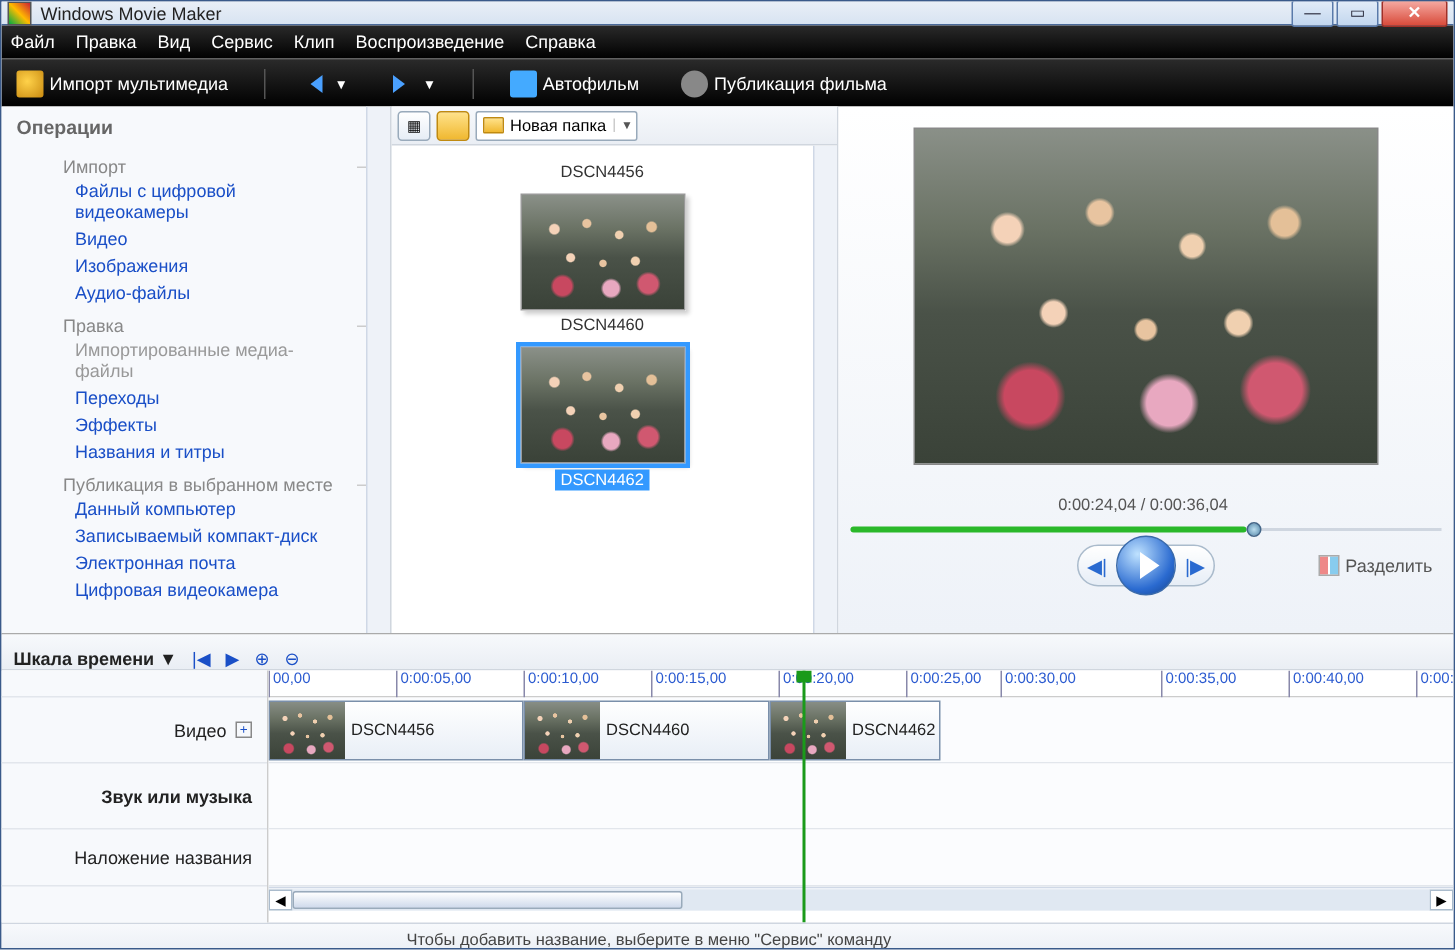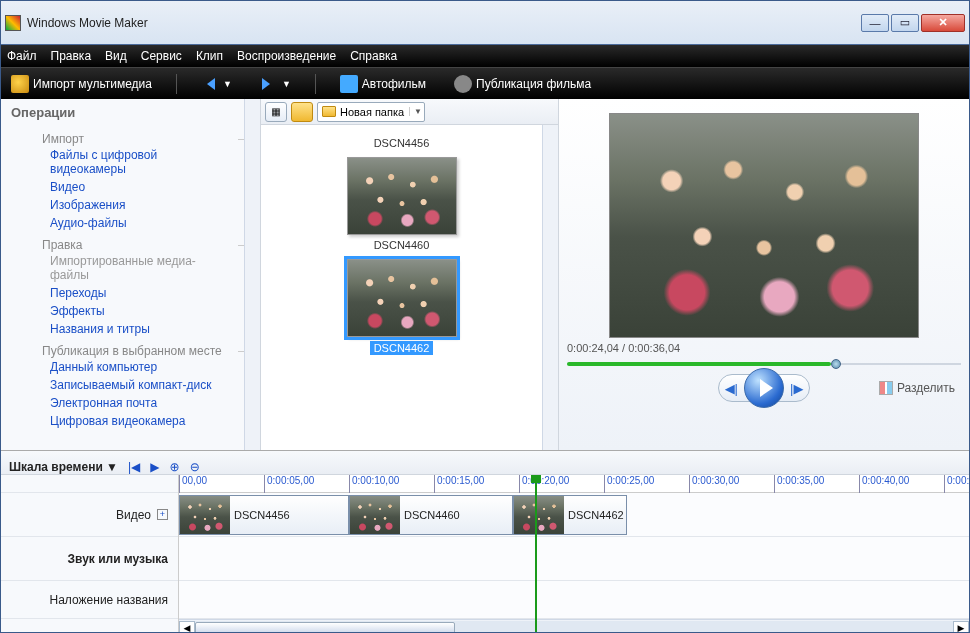--- a/index.html
+++ b/index.html
@@ -1,19 +1,19 @@
 <!DOCTYPE html>
 <html><head>
 <meta charset="utf-8">
 <style>
 * { margin: 0; padding: 0; box-sizing: border-box; font-family: "Segoe UI", Tahoma, sans-serif; }
 body { background: #fff; width: 970px; height: 633px; overflow: hidden; border: 1px solid #3a5a8a; }
 
 
-.titlebar { height: 44px; background: linear-gradient(#e9eff7,#d8e4f2); display:flex; align-items:center; padding:0 4px; border-bottom:1px solid #4a6a9a; }
+.titlebar { height: 16px; background: linear-gradient(#e9eff7,#d8e4f2); display:flex; align-items:center; padding:0 4px; border-bottom:1px solid #4a6a9a; }
 .titlebar .app-icon { width:16px; height:16px; background: linear-gradient(45deg,#0a4,#fb0,#c23); border:1px solid #555; margin-right:6px; }
 .titlebar .title { font-size: 12px; color:#222; flex:1; }
 .win-btns { display:flex; gap:2px; }
 .win-btn { width:28px; height:18px; border:1px solid #5a7aaa; background:linear-gradient(#e2ecf8,#c2d6ee); border-radius:2px; display:flex; align-items:center; justify-content:center; font-size:11px; color:#223; cursor:pointer; }
 .win-btn.close { background:linear-gradient(#f5a8a0,#d84a3a); color:#fff; width:44px; border-color:#a03028;}
 .win-btn.close:after{content:"✕"; font-weight:bold;}
 
 
 .menubar { height:22px; background:linear-gradient(#2a2a2a,#000); display:flex; align-items:center; padding:0 6px; gap:14px; }
 .menubar span { color:#fff; font-size:12px; cursor:pointer; }
@@ -50,21 +50,21 @@
 .thumb-item { display:flex; flex-direction:column; align-items:center; margin-bottom:8px; width:130px; margin-left:auto; margin-right:auto;}
 .thumb-img { width:110px; height:78px; border:1px solid #999; box-shadow:2px 2px 3px rgba(0,0,0,.2);}
 .thumb-item.selected .thumb-img { outline:3px solid #3399ff; }
 .thumb-item.selected .thumb-name { background:#3399ff; color:#fff; padding:1px 4px;}
 .thumb-name { font-size:11px; color:#333; margin-top:4px; text-align:center;}
 .thumbs-scroll { width:16px; background:#eef2f8; border-left:1px solid #cfd8e6;}
 .coll-wrap { display:flex; flex:1; overflow:hidden;}
 
 .preview-pane { width:410px; background:linear-gradient(#fff,#eef2f8); display:flex; flex-direction:column; align-items:center; padding:8px 8px 4px;}
 .preview-vid { width:310px; height:225px; border:1px solid #888; margin-top:6px;}
-.preview-time { width:100%; text-align:left; font-size:11px; color:#555; margin-top:4px; padding-right:4px;}
+.preview-time { width:100%; text-align:center; font-size:11px; color:#555; margin-top:21px; padding-right:4px;}
 .seekbar { width:100%; height:8px; position:relative; margin-top:6px;}
 .seek-track { position:absolute; left:0; right:0; top:3px; height:2px; background:#cfd6e0;}
 .seek-fill { position:absolute; left:0; top:2px; height:4px; background:#2ab82a; width:67%; border-radius:2px;}
 .seek-thumb { position:absolute; left:67%; top:-1px; width:10px; height:10px; border-radius:50%; background:radial-gradient(#bde,#58a); border:1px solid #468;}
 .transport { display:flex; align-items:center; gap:6px; margin-top:6px; position:relative; width:100%; justify-content:center;}
 .trans-grp { border:1px solid #abc; border-radius:16px; background:linear-gradient(#fff,#e6edf6); height:28px; display:flex; align-items:center; padding:0 6px; gap:10px;}
 .play-big { width:40px; height:40px; border-radius:50%; background:radial-gradient(circle at 35% 30%,#bfe2ff,#2a6ad0 65%,#12408a); border:1px solid #3a6aaa; display:flex; align-items:center; justify-content:center; cursor:pointer; margin:0 -4px; position:relative; z-index:2;}
 .play-big:before { content:""; border-left:13px solid #fff; border-top:9px solid transparent; border-bottom:9px solid transparent; margin-left:4px;}
 .step-btn { color:#2a6ad0; font-size:13px; cursor:pointer;}
 .split-btn { position:absolute; right:6px; color:#555; font-size:12px; display:flex; align-items:center; gap:4px; cursor:pointer;}
@@ -261,21 +261,21 @@
       </div>
   </div>
   <div class="tl-tracks">
     <div class="tl-ruler" id="tl-ruler">
         <div class="tick" style="left: 0px;">00,00</div>
         <div class="tick" style="left: 85px;">0:00:05,00</div>
         <div class="tick" style="left: 170px;">0:00:10,00</div>
         <div class="tick" style="left: 255px;">0:00:15,00</div>
         <div class="tick" style="left: 340px;">0:00:20,00</div>
         <div class="tick" style="left: 425px;">0:00:25,00</div>
-        <div class="tick" style="left: 510px;">0:00:30,00</div>
+        <div class="tick" style="left: 488px;">0:00:30,00</div>
         <div class="tick" style="left: 595px;">0:00:35,00</div>
         <div class="tick" style="left: 680px;">0:00:40,00</div>
         <div class="tick" style="left: 765px;">0:00:45,00</div>
       </div>
     <div class="tl-track" id="video-track">
         <div class="clip" style="left: 0px; width: 170px;">
           <div class="clip-thumb crowd"></div>
           <div class="clip-name">DSCN4456</div>
         </div>
         <div class="clip" style="left: 170px; width: 164px;">

